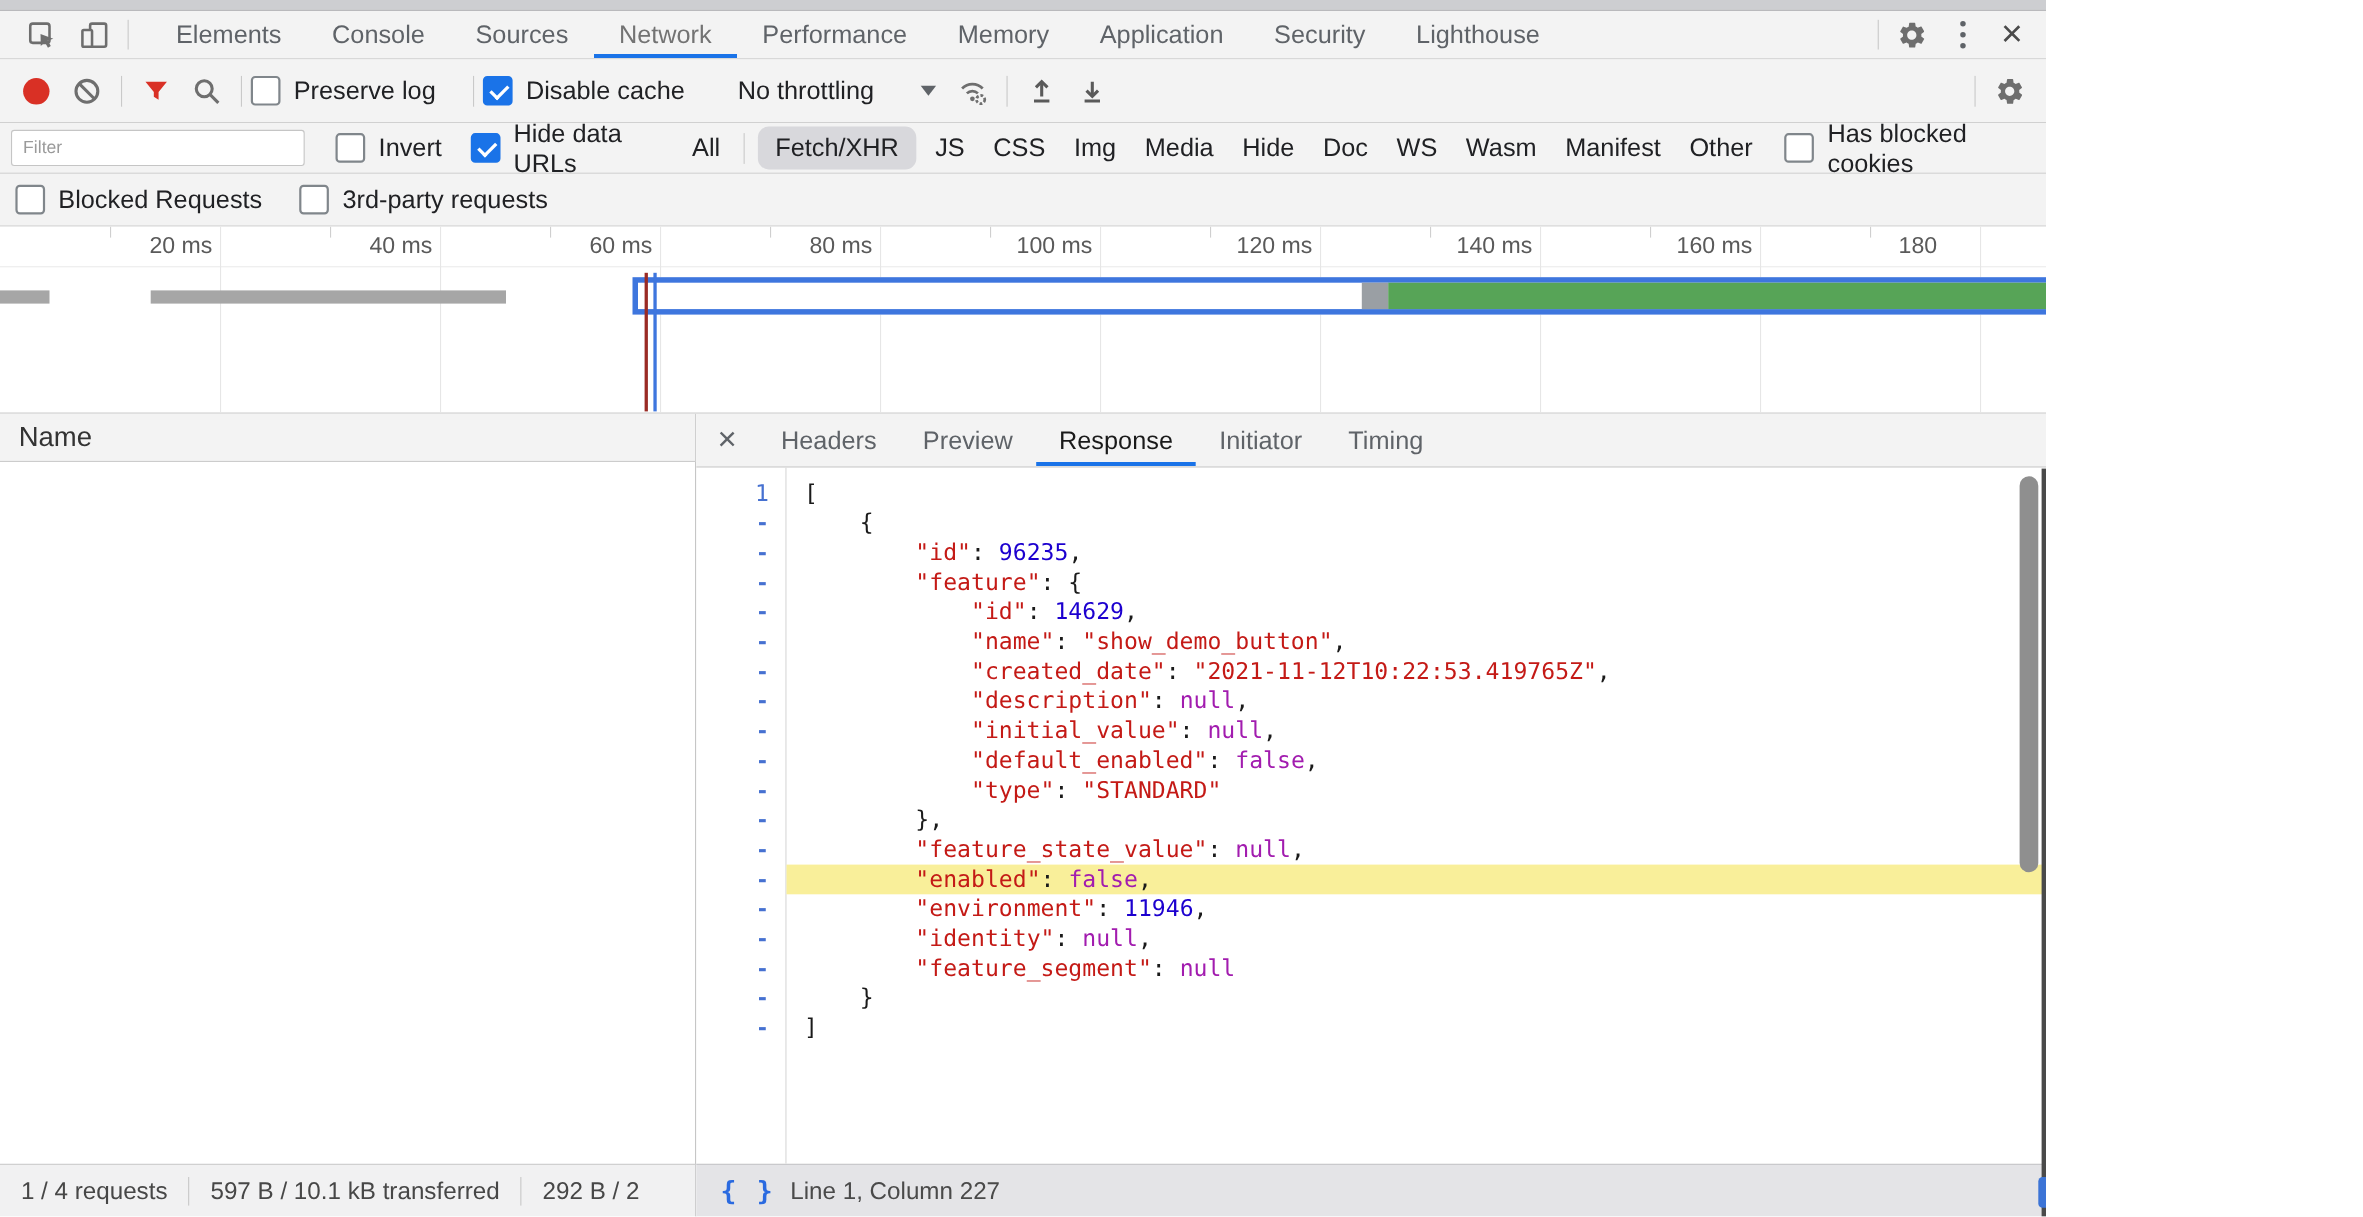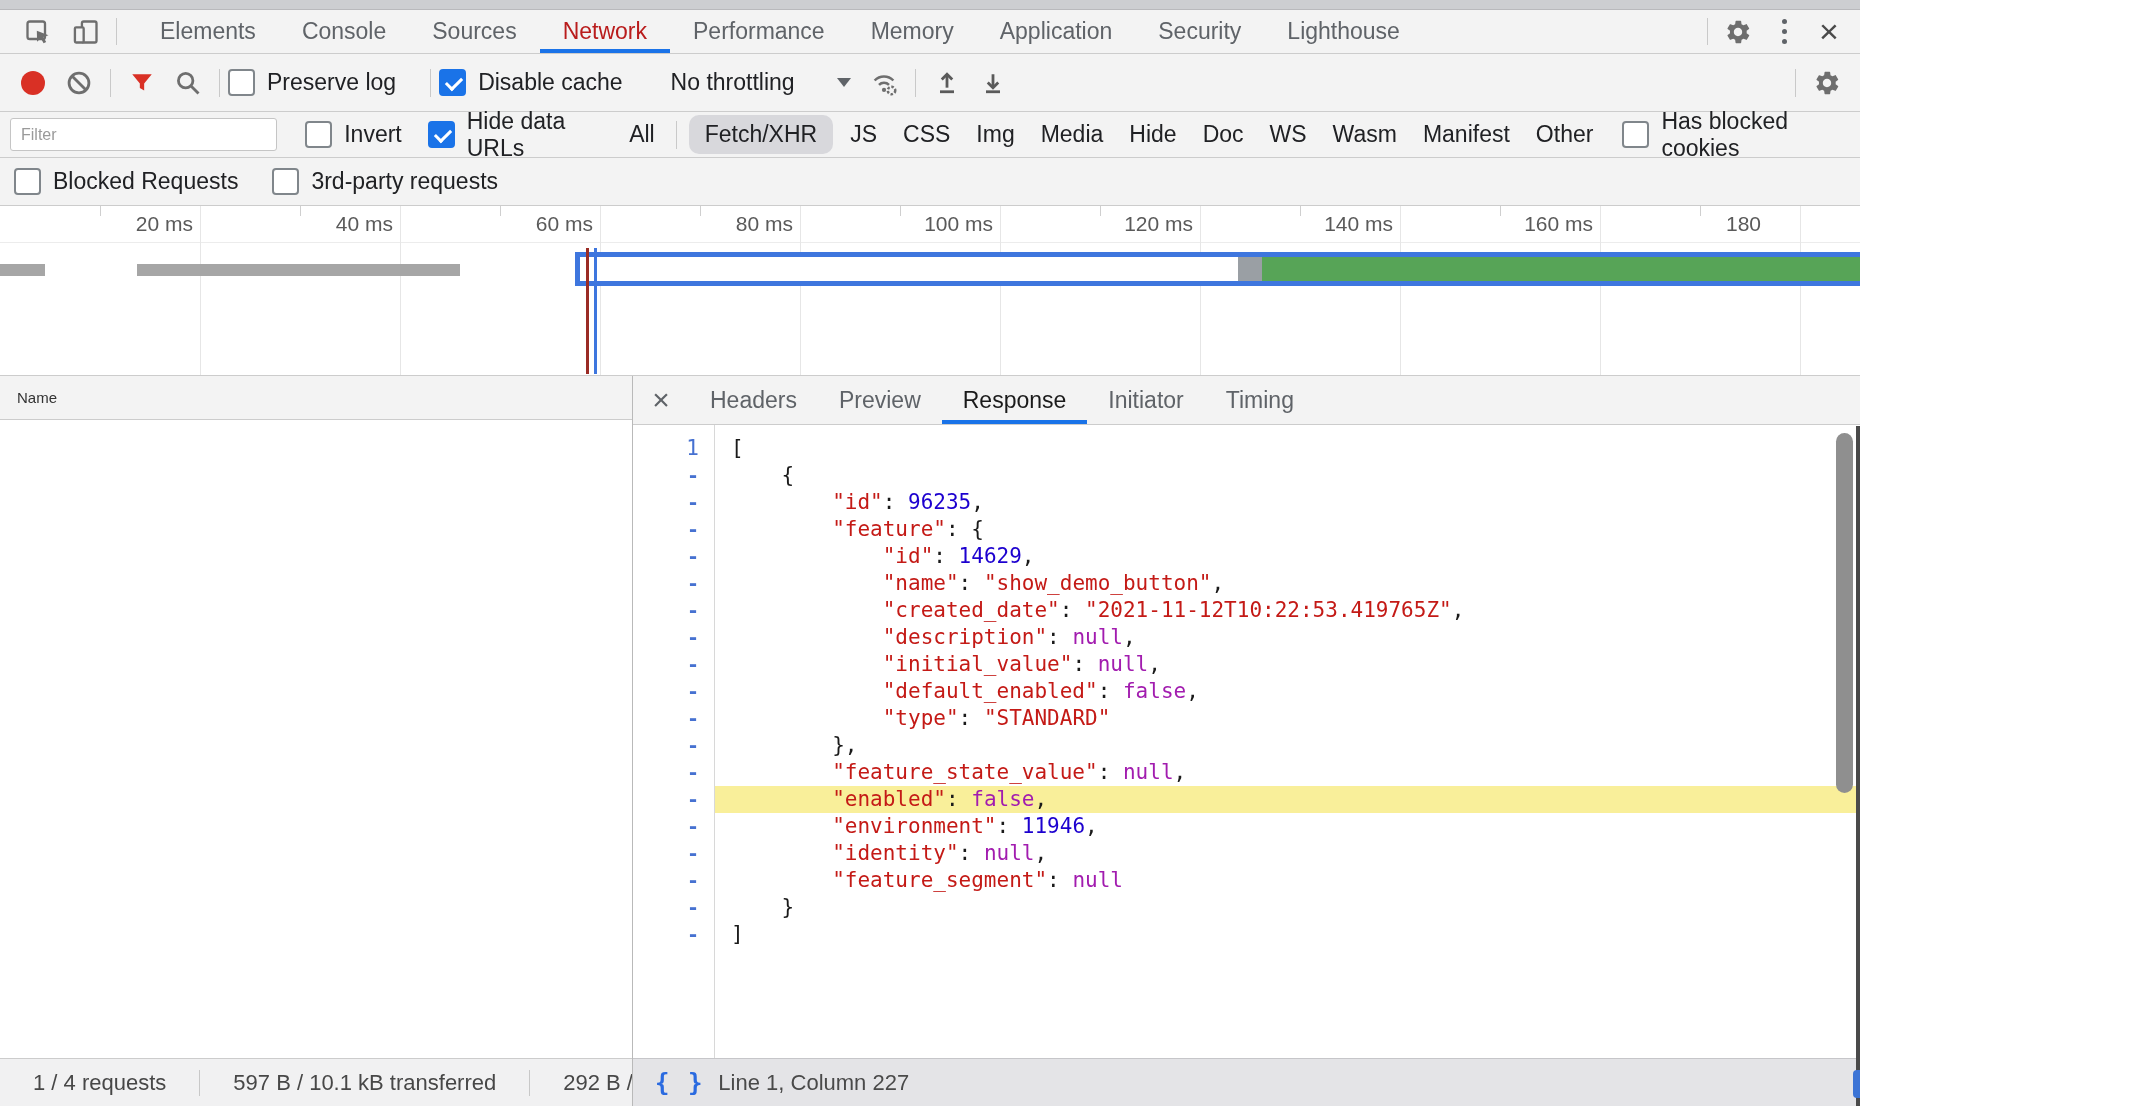--- a/index.html
+++ b/index.html
@@ -15,21 +15,21 @@
   .top-strip{height:10px;background:#cdced1;border-bottom:1px solid #b9b9bc}
 
   
   .main-tabbar{height:44px;background:var(--bg-toolbar);border-bottom:1px solid var(--border);
     display:flex;align-items:stretch;padding-left:14px}
   .icon-btn{display:flex;align-items:center;justify-content:center;width:48px;color:#6e6e6e}
   .icon-btn svg{display:block}
   .vdiv{width:1px;background:#c9c9c9;margin:8px 6px}
   .main-tabs{display:flex;align-items:stretch;margin-left:14px}
   .tab{display:flex;align-items:center;padding:0 23px;font-size:23px;color:var(--text2);cursor:default}
-  .tab.active{color:#b91c1c;box-shadow:inset 0 -4px 0 var(--blue)}
+  .tab.active{color:#737373;box-shadow:inset 0 -4px 0 var(--blue)}
   .tabbar-right{margin-left:auto;display:flex;align-items:stretch;padding-right:8px}
   .kebab{display:flex;flex-direction:column;justify-content:center;align-items:center;gap:5px;width:44px}
   .kebab i{width:5px;height:5px;border-radius:50%;background:#5f6368}
   .close-x{font-size:34px;color:#4a4a4a;display:flex;align-items:center;justify-content:center;width:46px}
 
   
   .toolbar2{height:58px;background:var(--bg-toolbar);border-bottom:1px solid var(--border);
     display:flex;align-items:center;padding:0 10px;font-size:23px}
   .tb-item{display:flex;align-items:center;justify-content:center;min-width:46px;height:100%}
   .record-dot{width:24px;height:24px;border-radius:50%;background:var(--red)}
@@ -69,28 +69,28 @@
   .tick-label{position:absolute;top:0;height:36px;line-height:36px;font-size:21px;color:#5a5a5a;transform:translateX(-100%)}
   .gray-bar{position:absolute;top:58px;height:12px;background:#a6a6a6}
   .sel-bar{position:absolute;top:46px;height:34px;border:5px solid #3e76de;background:#fff}
   .seg{position:absolute;top:0;height:24px}
   .ev-line{position:absolute;top:42px;height:126px;width:3px}
 
   
   .main-area{display:flex;height:730px}
   .left-pane{width:633px;border-right:1px solid #b9b9b9;display:flex;flex-direction:column;background:#fff}
   .name-header{height:44px;background:var(--bg-toolbar);border-bottom:1px solid var(--border);
-    display:flex;align-items:center;padding-left:17px;font-size:15px;color:#333}
+    display:flex;align-items:center;padding-left:17px;font-size:25px;color:#333}
   .request-row{height:46px;background:var(--sel-row);display:flex;align-items:center;padding-left:16px;font-size:23px}
   .doc-icon{width:19px;height:24px;border:2px solid #8b8b8b;border-radius:3px;background:transparent}
   .req-name{margin-left:15px;color:#202124}
   .pane-fill{flex:1}
   .status-left{height:48px;border-top:1px solid var(--border);background:#f1f1f2;display:flex;align-items:center;
     font-size:22px;color:#474747;overflow:hidden;white-space:nowrap}
-  .status-item{padding:0 33px}
+  .status-item{padding:0 19px}
   .status-div{width:1px;height:26px;background:#c8c8c8;flex:0 0 auto}
 
   .right-pane{flex:1;display:flex;flex-direction:column;background:#fff;min-width:0}
   .detail-tabbar{height:49px;background:var(--bg-toolbar);border-bottom:1px solid var(--border);
     display:flex;align-items:stretch;font-size:23px}
   .detail-close{display:flex;align-items:center;justify-content:center;width:56px;font-size:30px;color:#5f6368}
   .dtab{display:flex;align-items:center;padding:0 21px;color:var(--text2)}
   .dtab.active{color:#1a1a1a;box-shadow:inset 0 -4px 0 var(--blue)}
 
   .response{flex:1;display:flex;position:relative;overflow:hidden;

